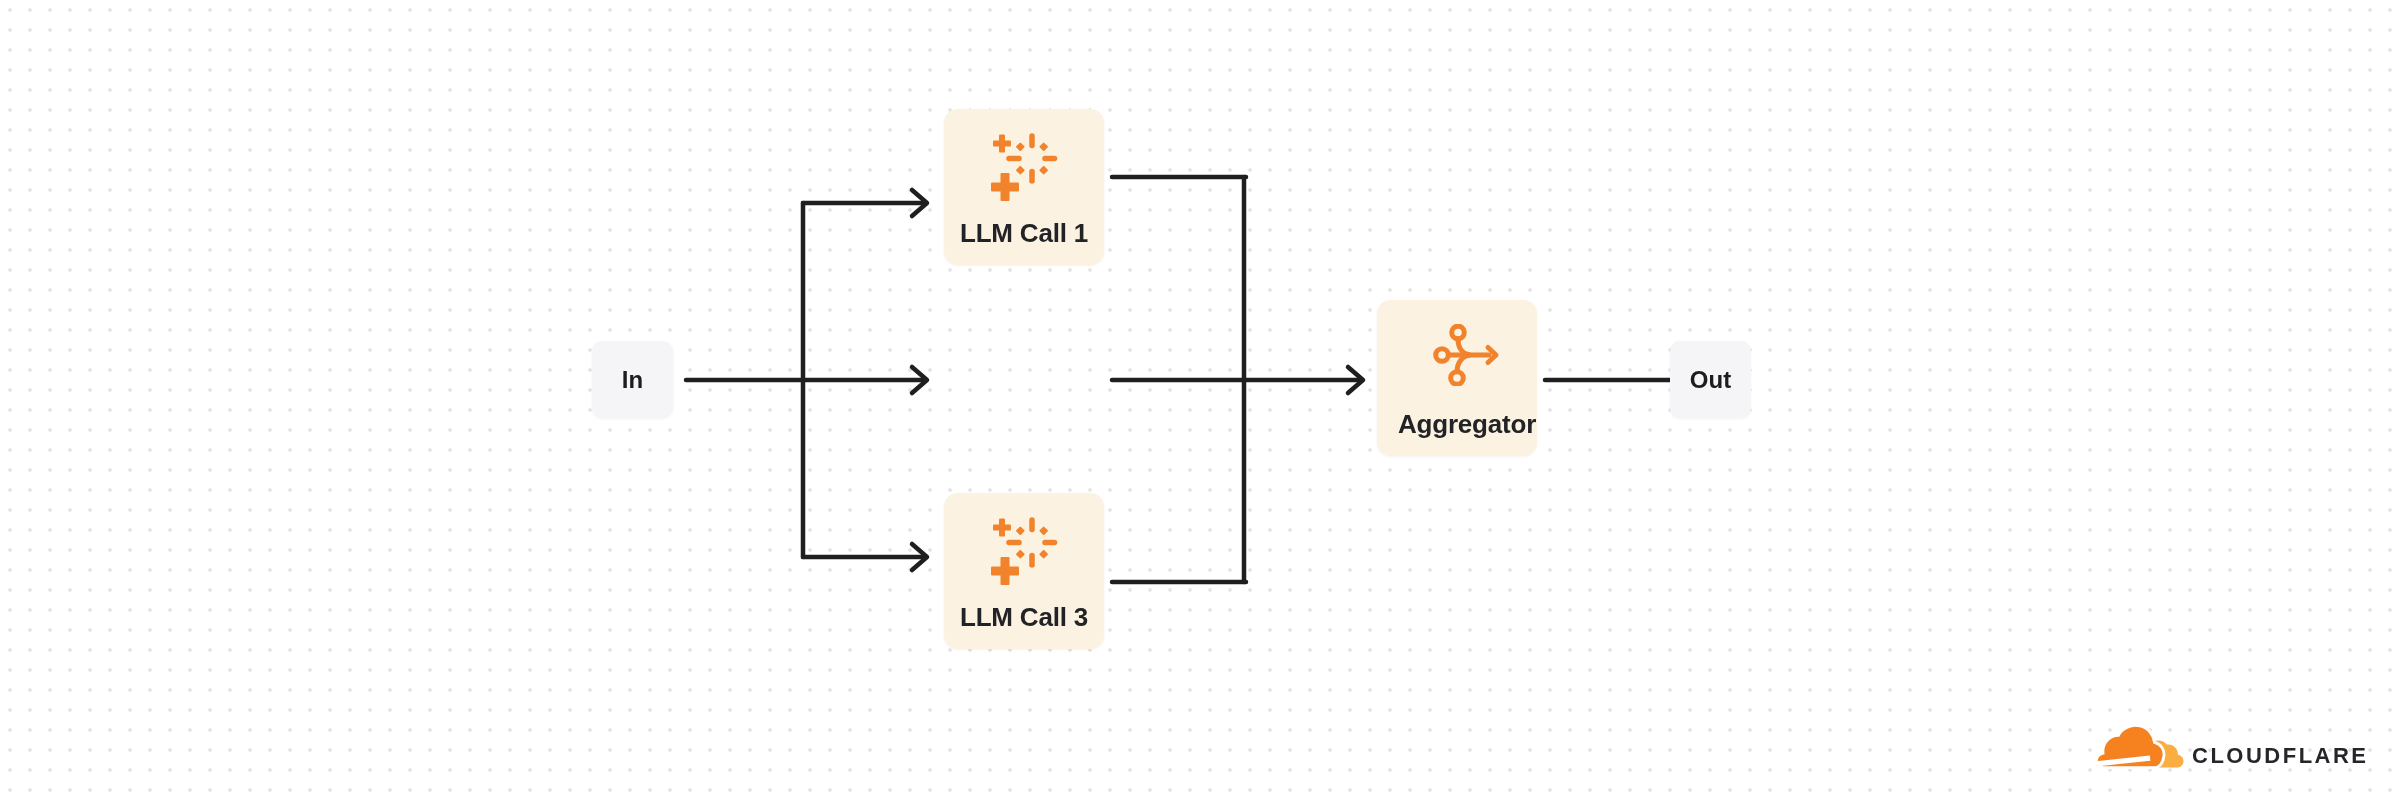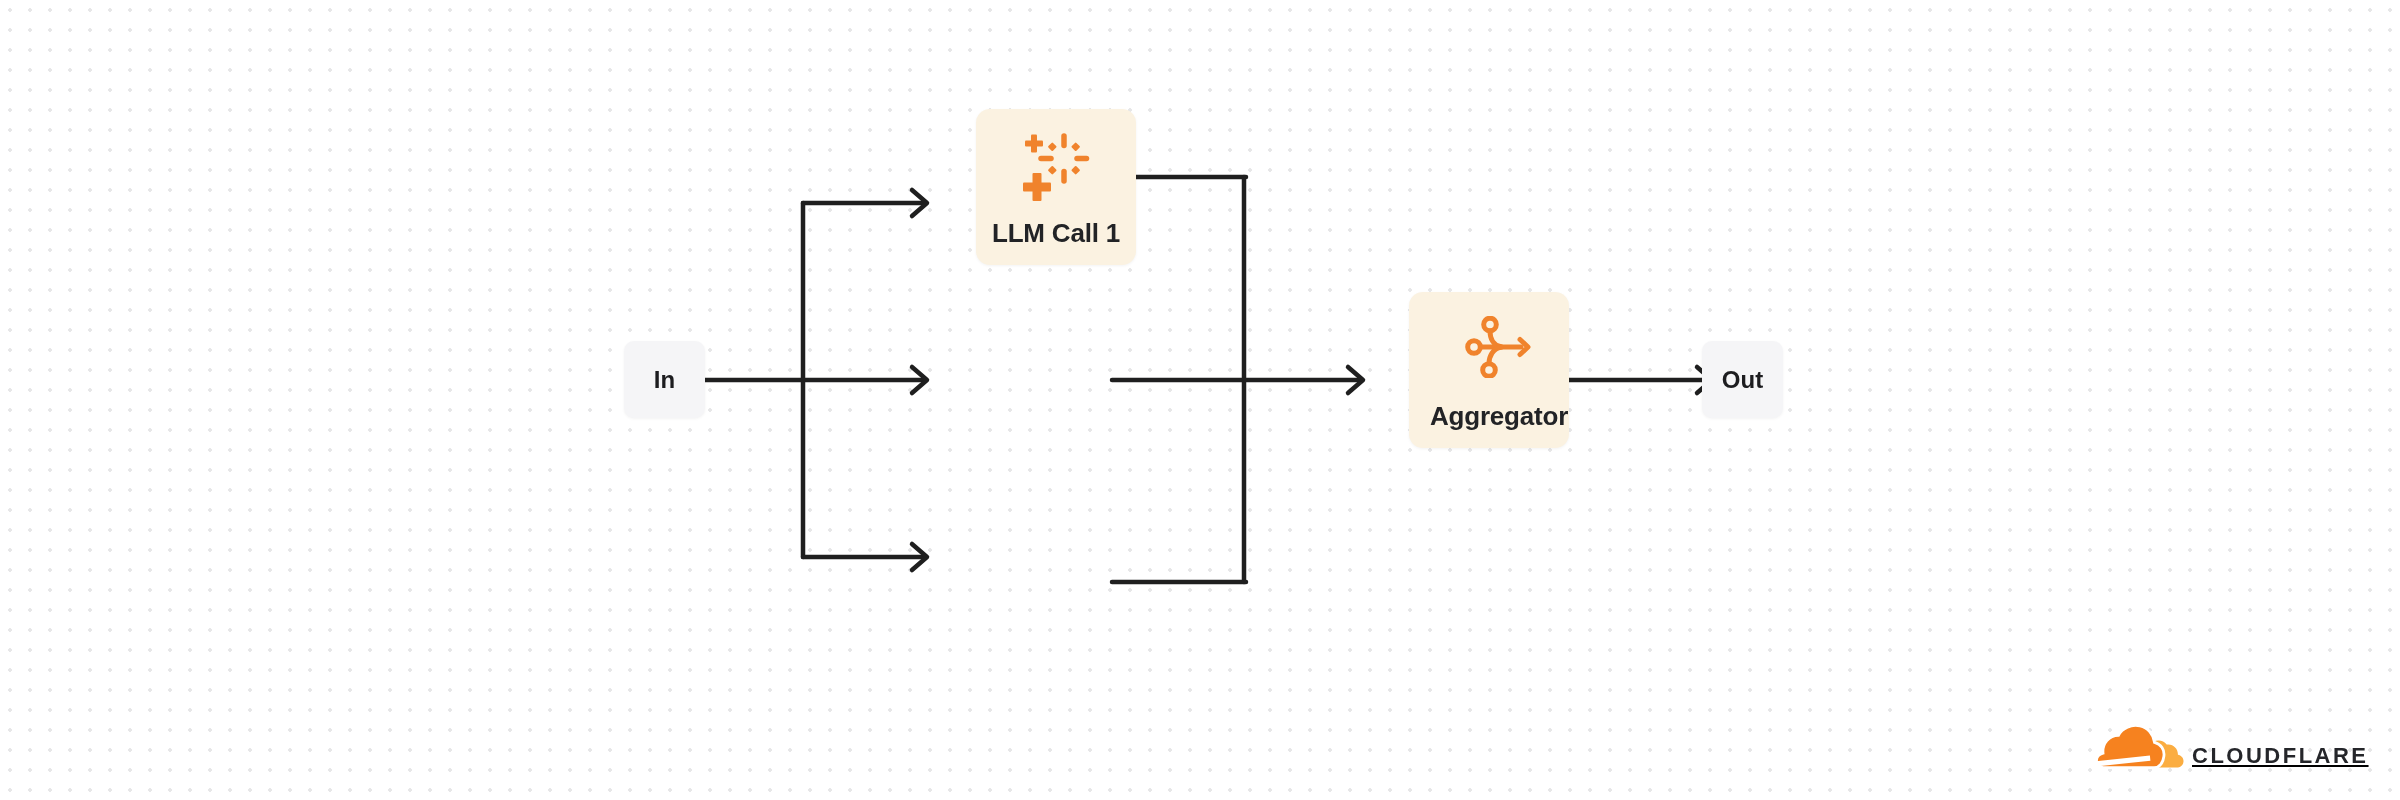--- a/index.html
+++ b/index.html
@@ -31,21 +31,20 @@
   .connectors path.chevron {
     stroke-linejoin: round;
   }
   .node {
     position: absolute;
     display: flex;
     align-items: center;
     justify-content: center;
     border-radius: 10px;
     box-shadow: 0 1px 3px rgba(20,20,20,0.05);
-    margin-left: 32px;
   }
   .node-gray {
     background: #f5f5f7;
     width: 81px;
     height: 77px;
   }
   .node-gray .node-label {
     font-size: 24px;
     font-weight: 700;
     color: #1d1d20;
@@ -75,21 +74,20 @@
     font-weight: 700;
     color: #18191c;
     letter-spacing: -0.5px;
   }
   .cf-logo {
     position: absolute;
     left: 2096px;
     top: 722px;
     display: flex;
     align-items: flex-end;
-    text-decoration: underline;
   }
   .cf-wordmark {
     font-size: 22px;
     font-weight: 800;
     color: #25262a;
     letter-spacing: 2.5px;
     margin-left: 8px;
     margin-bottom: 7px;
     white-space: nowrap;
   }
@@ -145,22 +143,45 @@
           <rect x="9" y="1.5" width="6" height="18" rx="1"></rect>
           <rect x="1" y="49.5" width="28" height="9" rx="1"></rect>
           <rect x="10.5" y="40" width="9" height="28" rx="1"></rect>
         </g>
       </svg>
     </span>
     <span class="node-label">LLM Call 1</span>
   </div>
 
 
-
-  <div class="node node-cream" style="left:1377px; top:292px;padding-left:28px;">
+  <div class="node node-cream" style="left:944px; top:493px;">
+    <span class="node-icon">
+      <svg width="68" height="70" viewBox="0 0 68 70" fill="none">
+        <g stroke="#F0832C" stroke-width="5.5" stroke-linecap="round">
+          <line x1="42" y1="3" x2="42" y2="12.5"></line>
+          <line x1="42" y1="38.5" x2="42" y2="48"></line>
+          <line x1="19" y1="25.5" x2="29" y2="25.5"></line>
+          <line x1="55" y1="25.5" x2="64.5" y2="25.5"></line>
+        </g>
+        <g fill="#F0832C">
+          <rect x="50.45" y="10.55" width="6.5" height="6.5" rx="1" transform="rotate(45 53.7 13.8)"></rect>
+          <rect x="50.45" y="33.95" width="6.5" height="6.5" rx="1" transform="rotate(45 53.7 37.2)"></rect>
+          <rect x="27.05" y="33.95" width="6.5" height="6.5" rx="1" transform="rotate(45 30.3 37.2)"></rect>
+          <rect x="27.05" y="10.55" width="6.5" height="6.5" rx="1" transform="rotate(45 30.3 13.8)"></rect>
+          <rect x="3" y="7.5" width="18" height="6" rx="1"></rect>
+          <rect x="9" y="1.5" width="6" height="18" rx="1"></rect>
+          <rect x="1" y="49.5" width="28" height="9" rx="1"></rect>
+          <rect x="10.5" y="40" width="9" height="28" rx="1"></rect>
+        </g>
+      </svg>
+    </span>
+    <span class="node-label">LLM Call 3</span>
+  </div>
+
+  <div class="node node-cream" style="left:1377px; top:300px;padding-left:28px;">
     <span class="node-icon">
       <svg width="68" height="62" viewBox="0 0 68 62" fill="none">
         <g stroke="#F0832C" stroke-width="5" stroke-linecap="round">
           <circle cx="25" cy="8.5" r="6.3" fill="none"></circle>
           <circle cx="9" cy="31" r="6.3" fill="none"></circle>
           <circle cx="24" cy="54" r="6.3" fill="none"></circle>
           <path d="M 15.5 31 H 56" fill="none"></path>
           <path d="M 25 15 C 25 22 28 29.5 36 30.8" fill="none"></path>
           <path d="M 24 47.5 C 24 40 28 32.5 36 31.3" fill="none"></path>
           <path d="M 55 23.5 L 63 31 L 55 38.5" fill="none" stroke-linejoin="round"></path>

